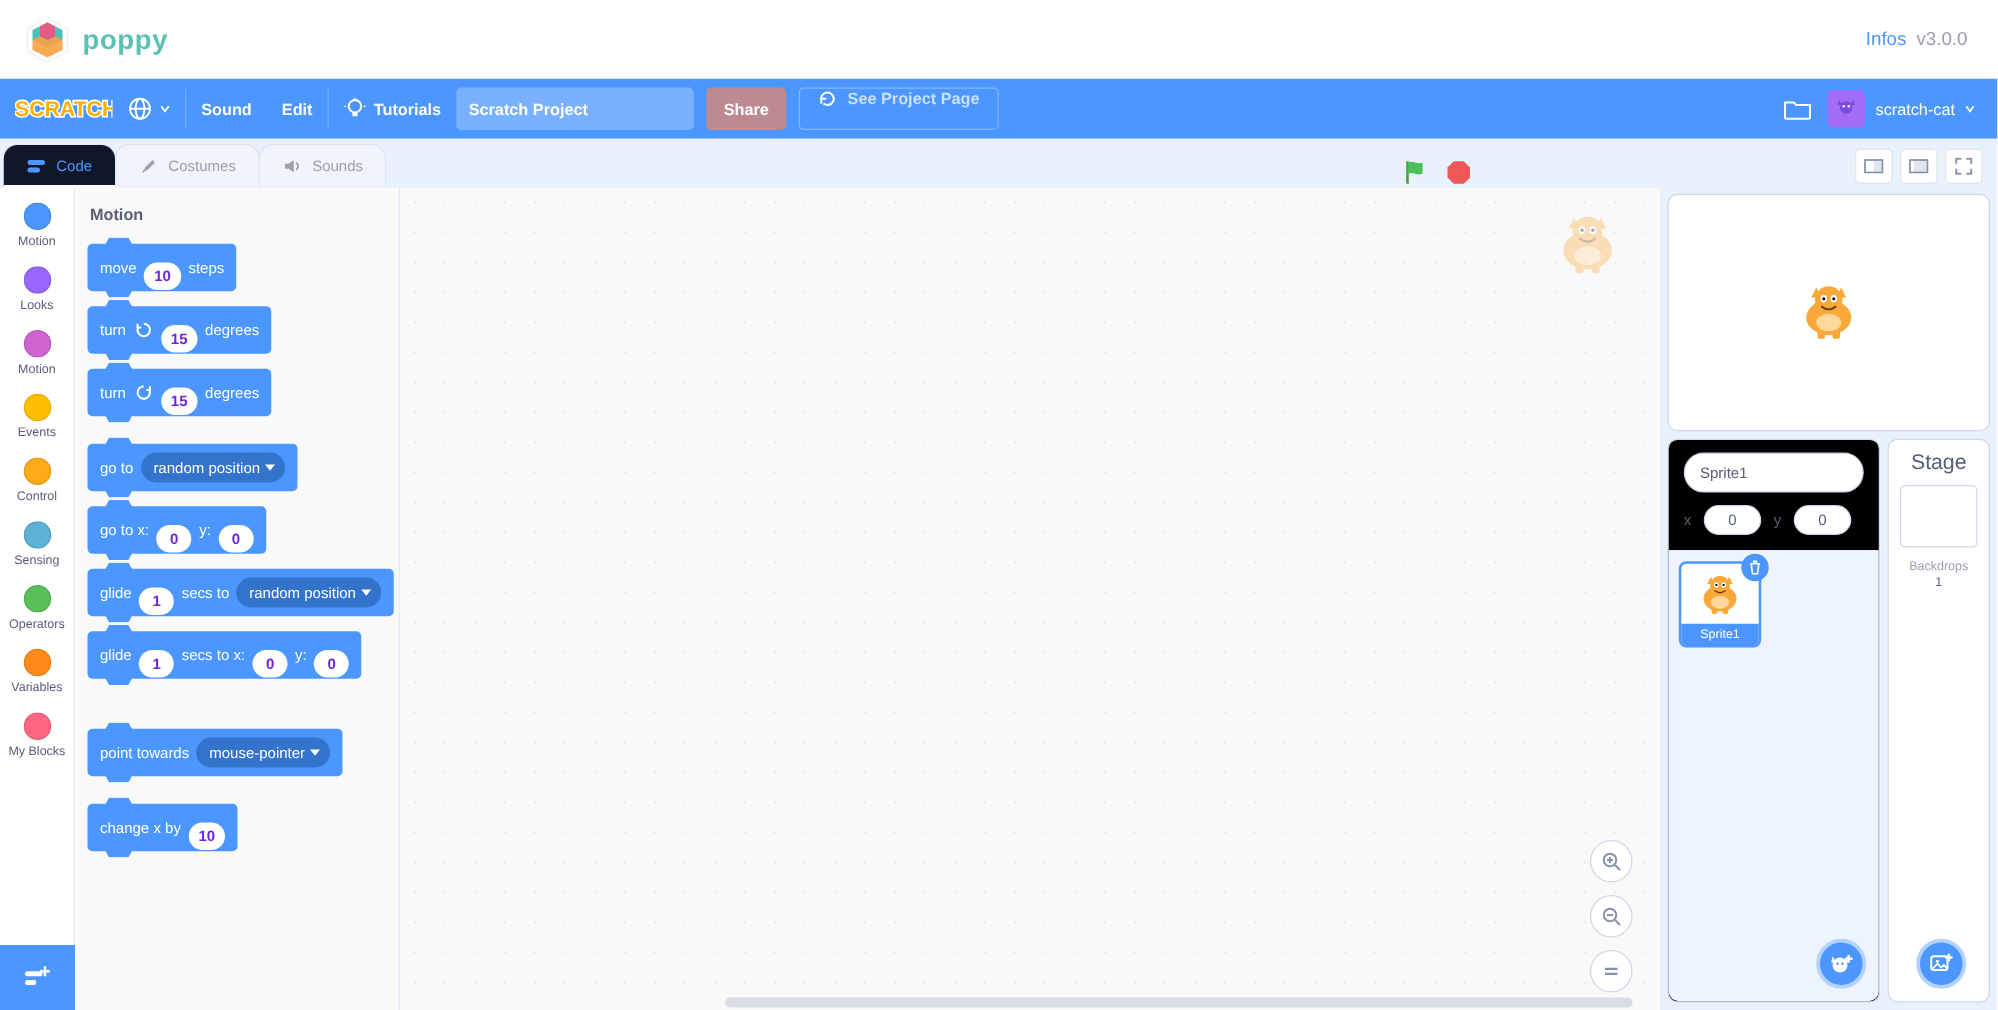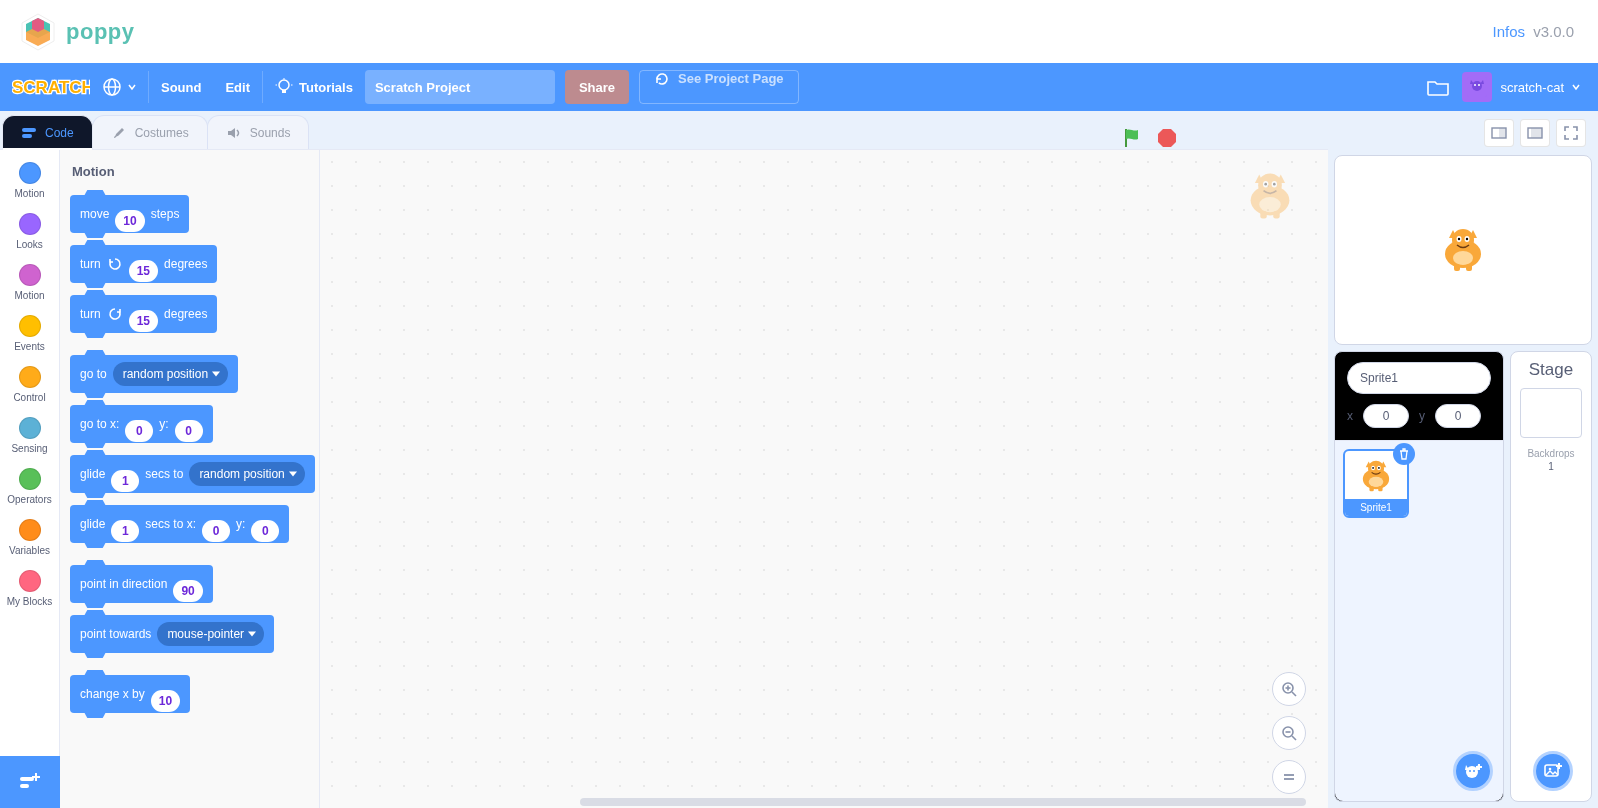--- a/index.html
+++ b/index.html
@@ -367,24 +367,21 @@
           <span>glide</span>
           <span class="pill">1</span>
           <span>secs to x:</span>
           <span class="pill">0</span>
           <span>y:</span>
           <span class="pill">0</span>
         </div><br>
 
         <div style="height:10px"></div>
 
-        <div class="block">
-          <span>point in direction</span>
-          <span class="pill">90</span>
-        </div><br>
+        <br>
 
         <div class="block">
           <span>point towards</span>
           <span class="drop">
               <span>mouse-pointer</span>
             </span>
         </div><br>
 
         <div style="height:10px"></div>
 

